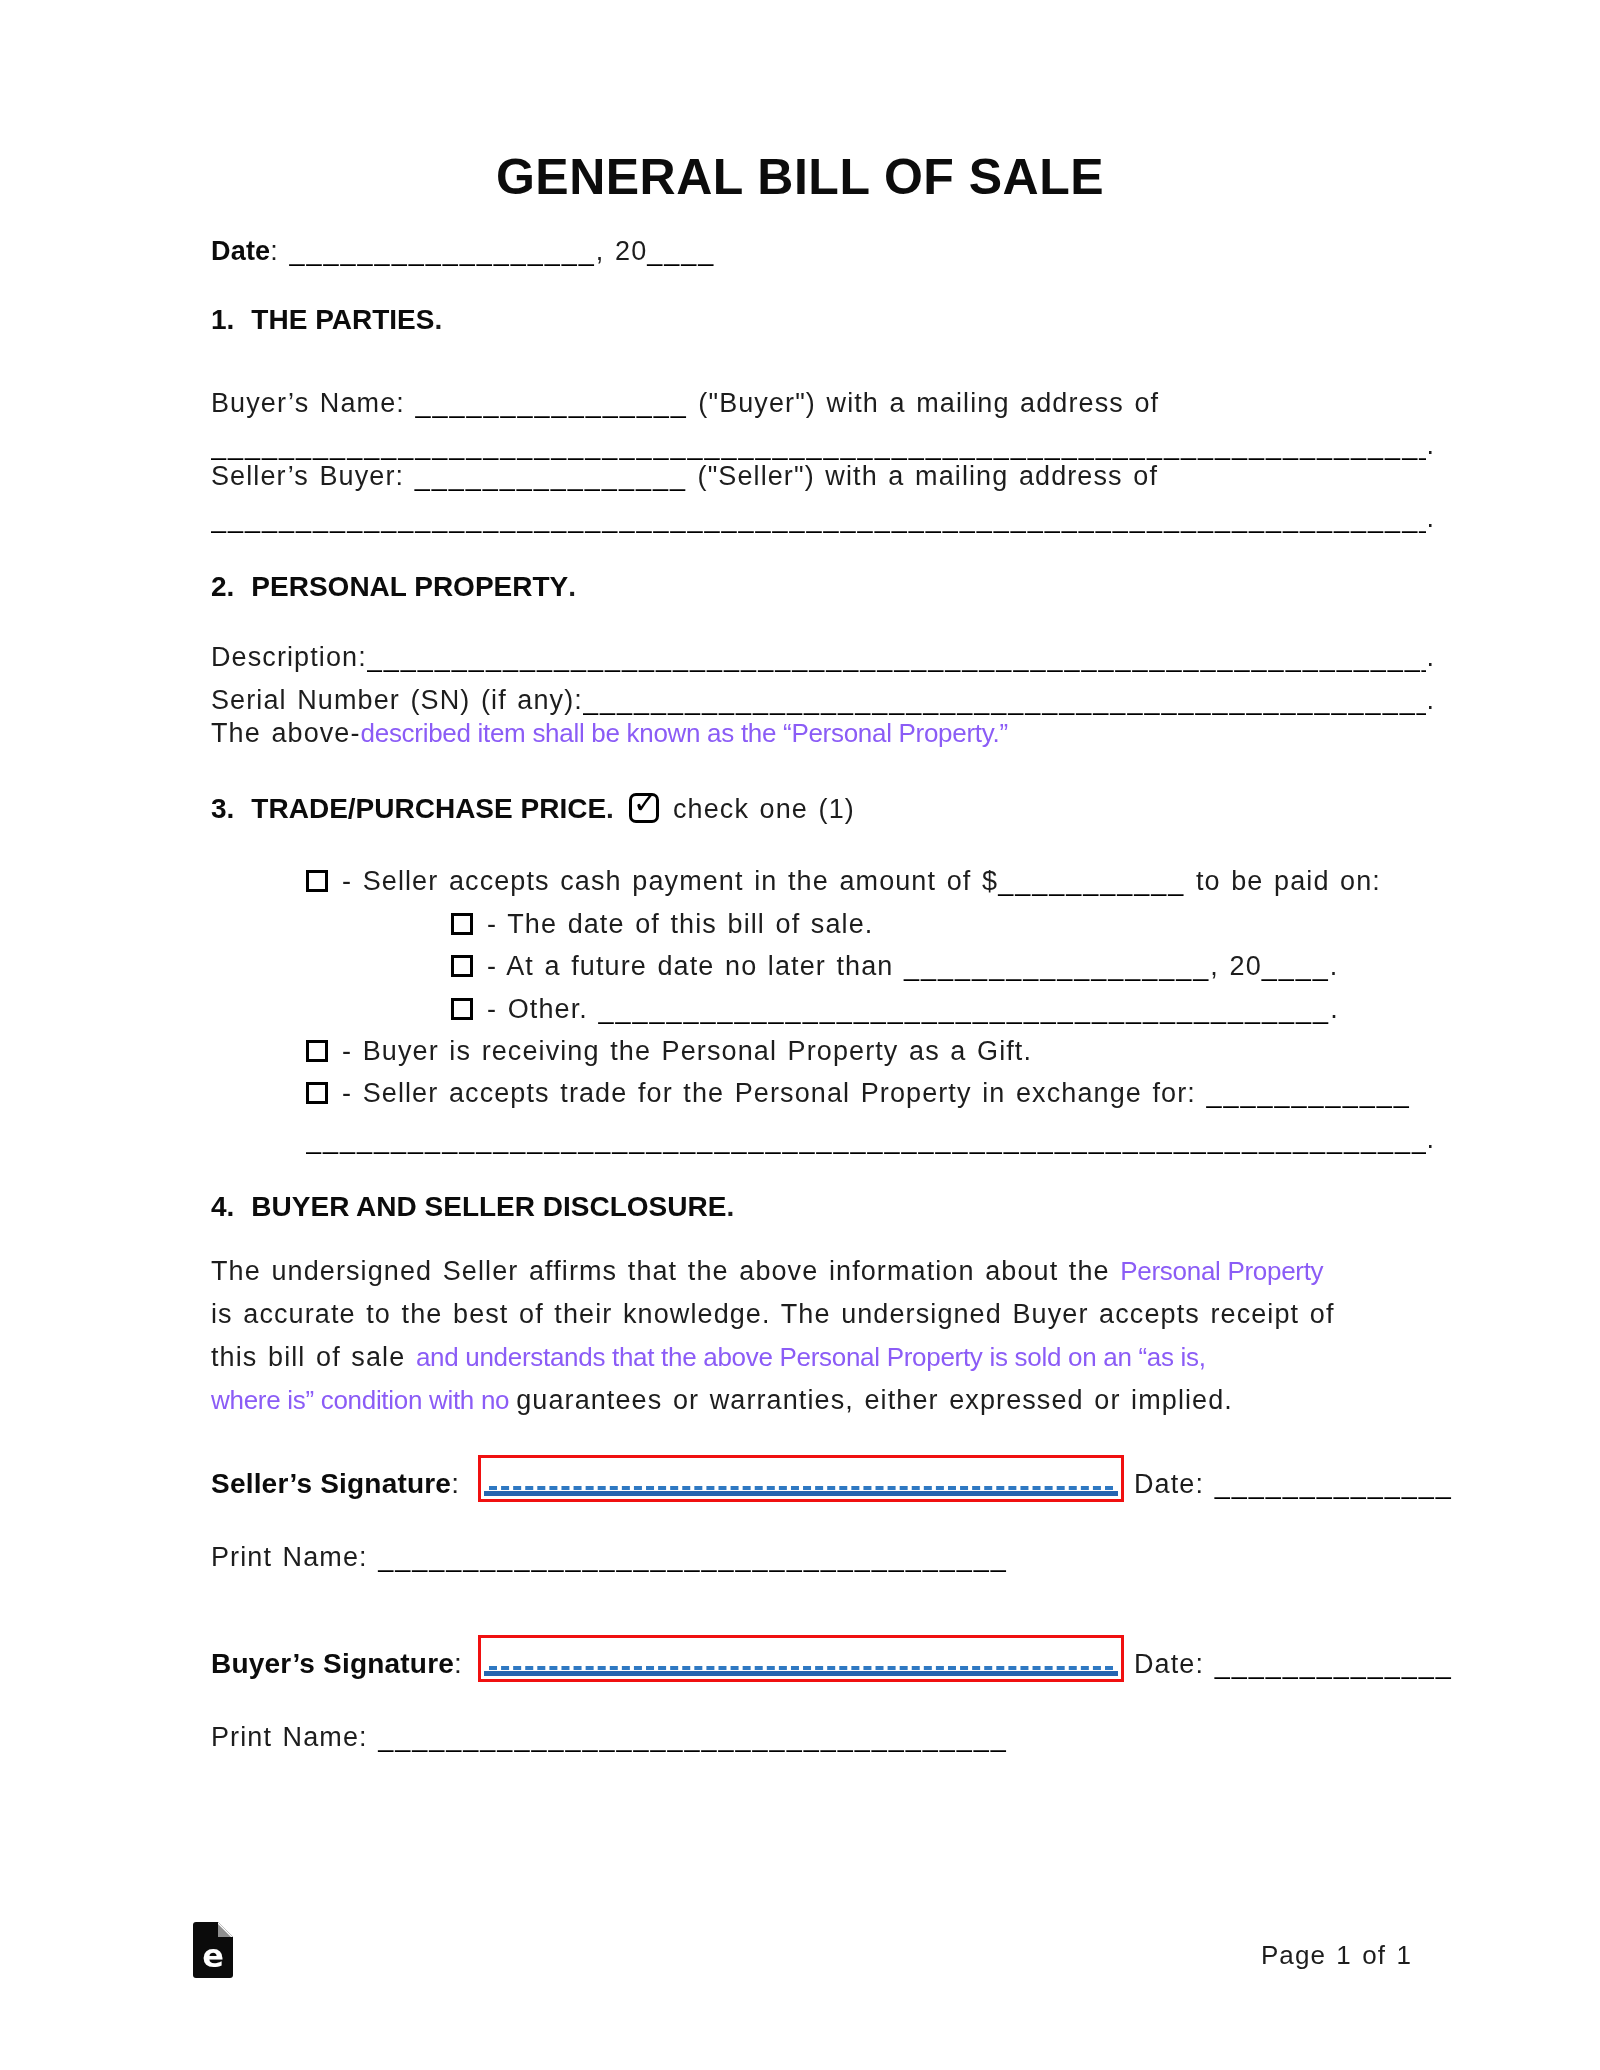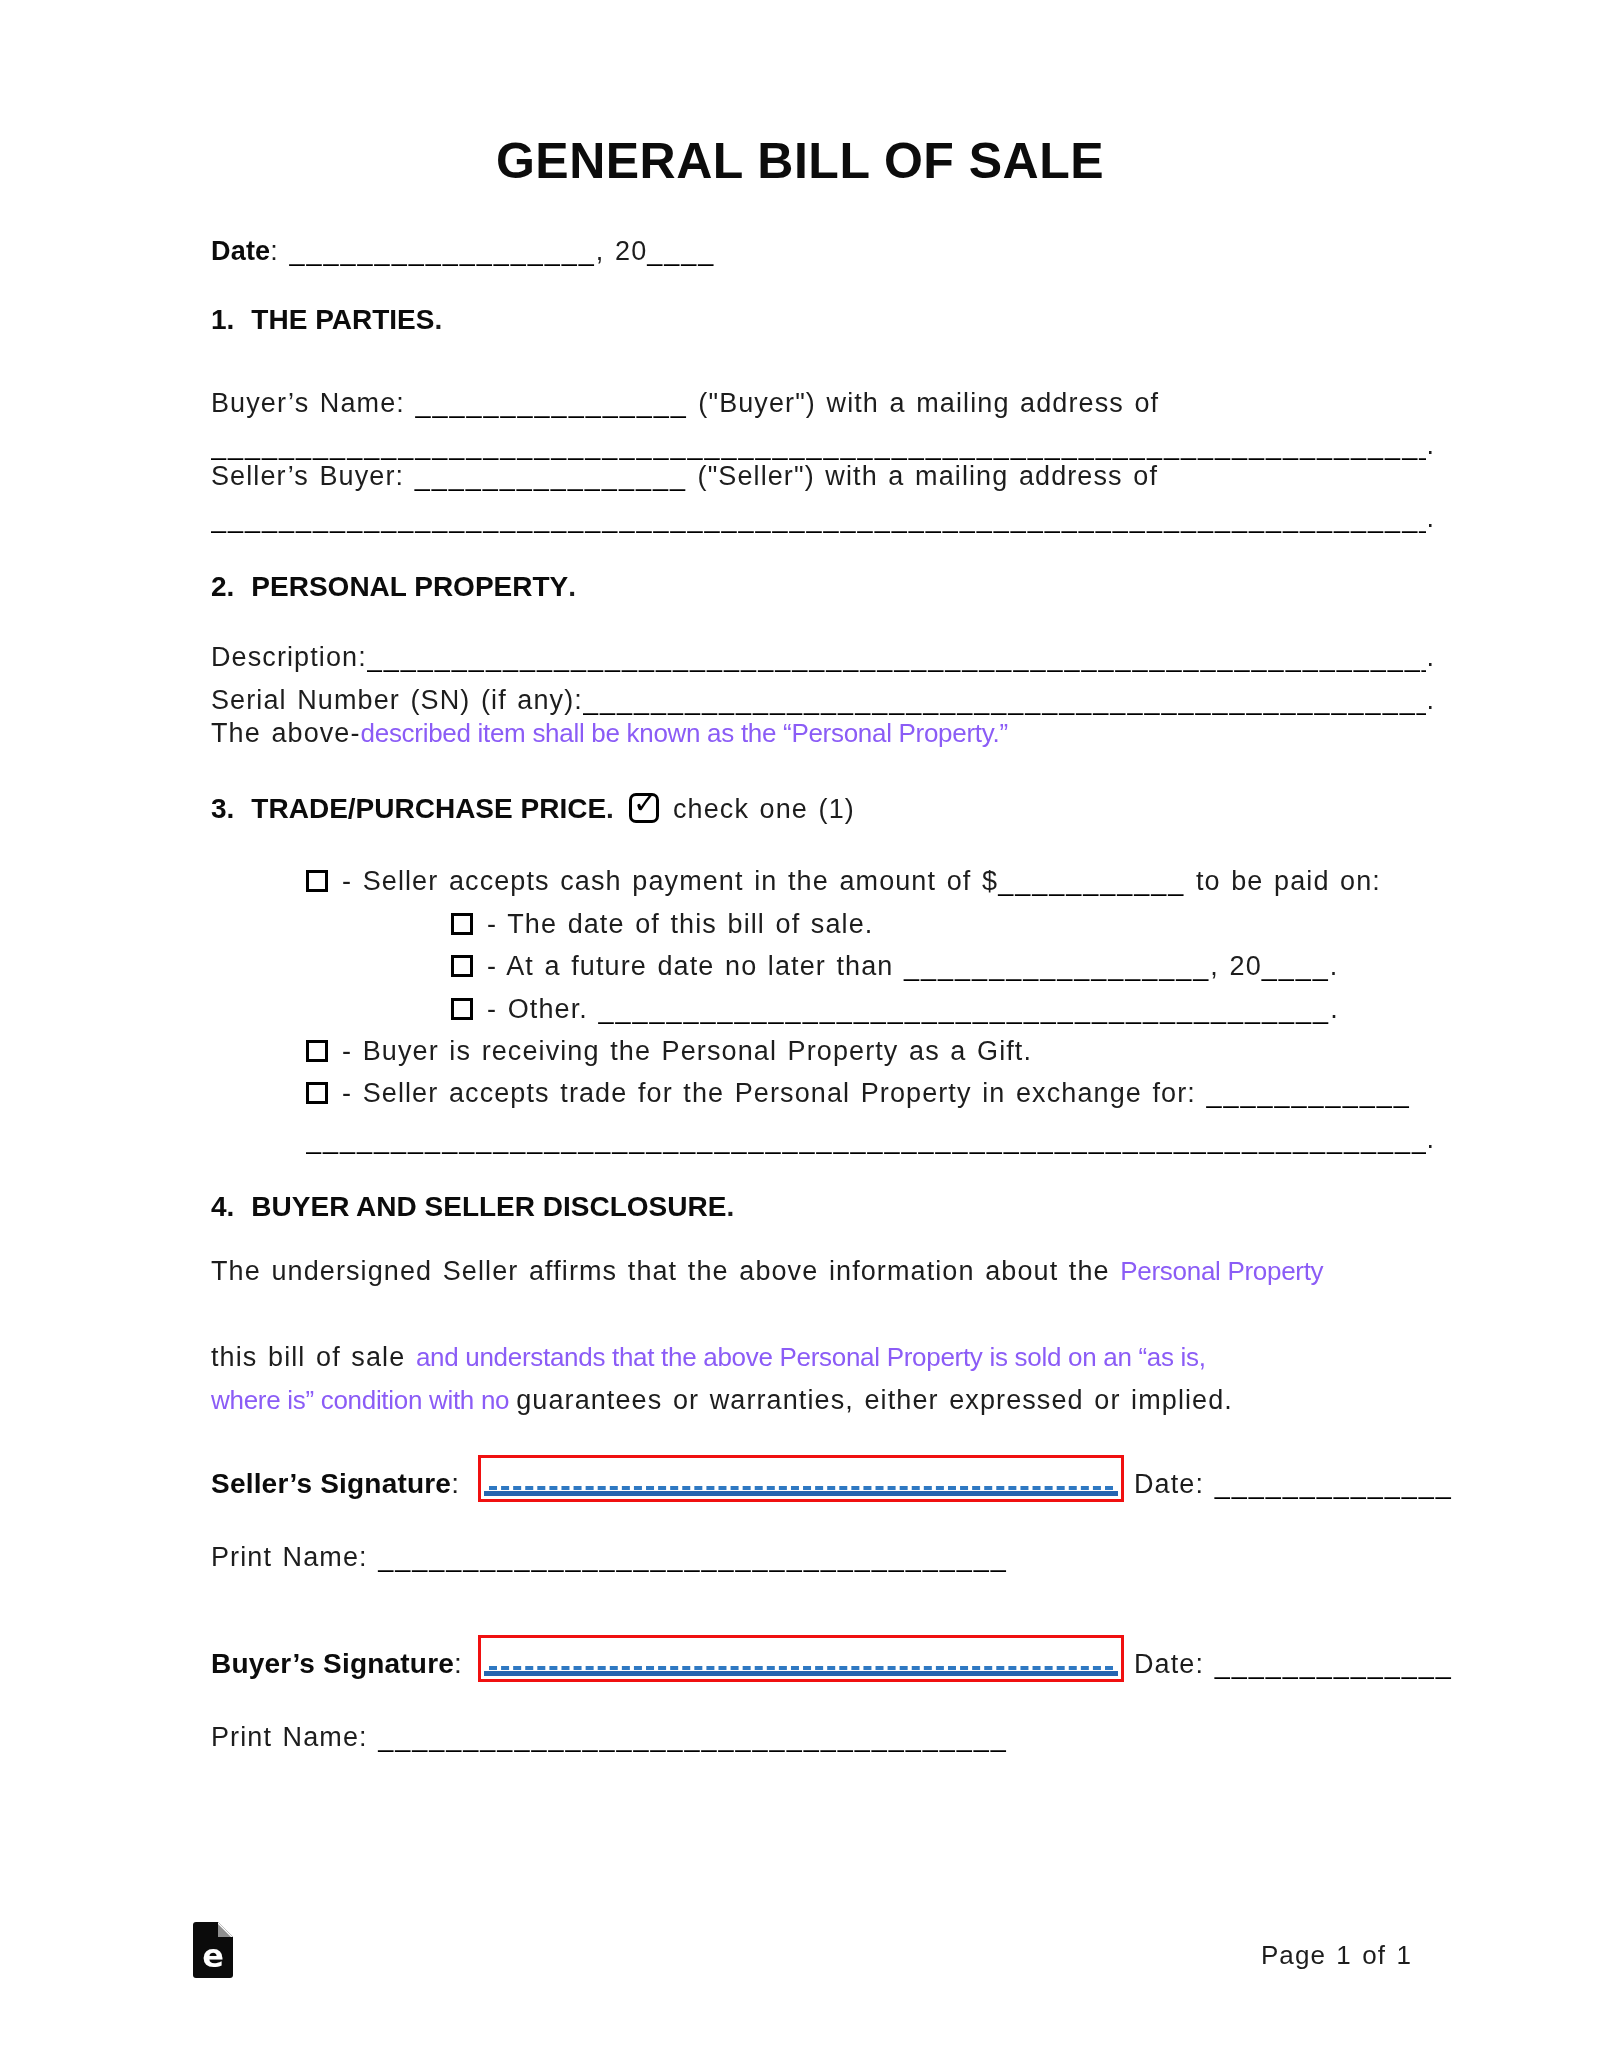--- a/index.html
+++ b/index.html
@@ -3,21 +3,21 @@
 <meta charset="utf-8">
 <style>
   html,body { margin:0; padding:0; background:#ffffff; }
   .page {
     position:relative; width:1600px; height:2070px; background:#ffffff;
     font-family:"Liberation Sans", sans-serif; font-size:27px; color:#000;
     overflow:hidden;
   }
   .abs { position:absolute; left:188px; width:1224px; white-space:nowrap; line-height:34px;margin-left:23px; }
   .title {
-    position:absolute; top:132px; left:0; right:0; margin:0; text-align:center;
+    position:absolute; top:148px; left:0; right:0; margin:0; text-align:center;
     font-size:50px; font-weight:700; letter-spacing:0.5px; color:#0c0c0c;
   }
   .h { font-size:28px; font-weight:700; color:#0c0c0c; }
   .hnum { margin-right:17px; }
   .lt { color:#1d1d1d; letter-spacing:1.1px; word-spacing:2px; }
   .alt { color:#8b5cf6; letter-spacing:-0.3px; font-size:26px; }
   .b { font-weight:700; color:#0c0c0c; letter-spacing:0.2px; }
   .blank { color:#000; letter-spacing:2px; }
   .fillline { display:flex; }
   .fill { flex:1 1 auto; overflow:hidden; color:#000; letter-spacing:2px; }
@@ -136,20 +136,23 @@
       <span class="fillend lt">.</span>
   </div>
 
   <div class="abs h" style="top:1190px">
     <span class="hnum">4.</span><span>BUYER AND SELLER DISCLOSURE</span><span class="lt">.</span>
   </div>
 
   <div class="abs" style="top:1254px">
     <span class="lt">The undersigned Seller affirms that the above information about the </span><span class="alt">Personal Property</span>
   </div>
+  <div class="abs" style="top:1297px">
+    <span class="lt">is accurate to the best of their knowledge. The undersigned Buyer accepts receipt of</span>
+  </div>
   <div class="abs" style="top:1340px">
     <span class="lt">this bill of sale </span><span class="alt">and understands that the above Personal Property is sold on an “as is,</span>
   </div>
   <div class="abs" style="top:1383px">
     <span class="alt">where is” condition with no </span><span class="lt">guarantees or warranties, either expressed or implied.</span>
   </div>
 
   <div class="abs sigrow" style="top:1452px">
     <span class="sig-label"><span class="b">Seller’s Signature</span><span class="lt">:</span></span>
     <span class="sigbox">

